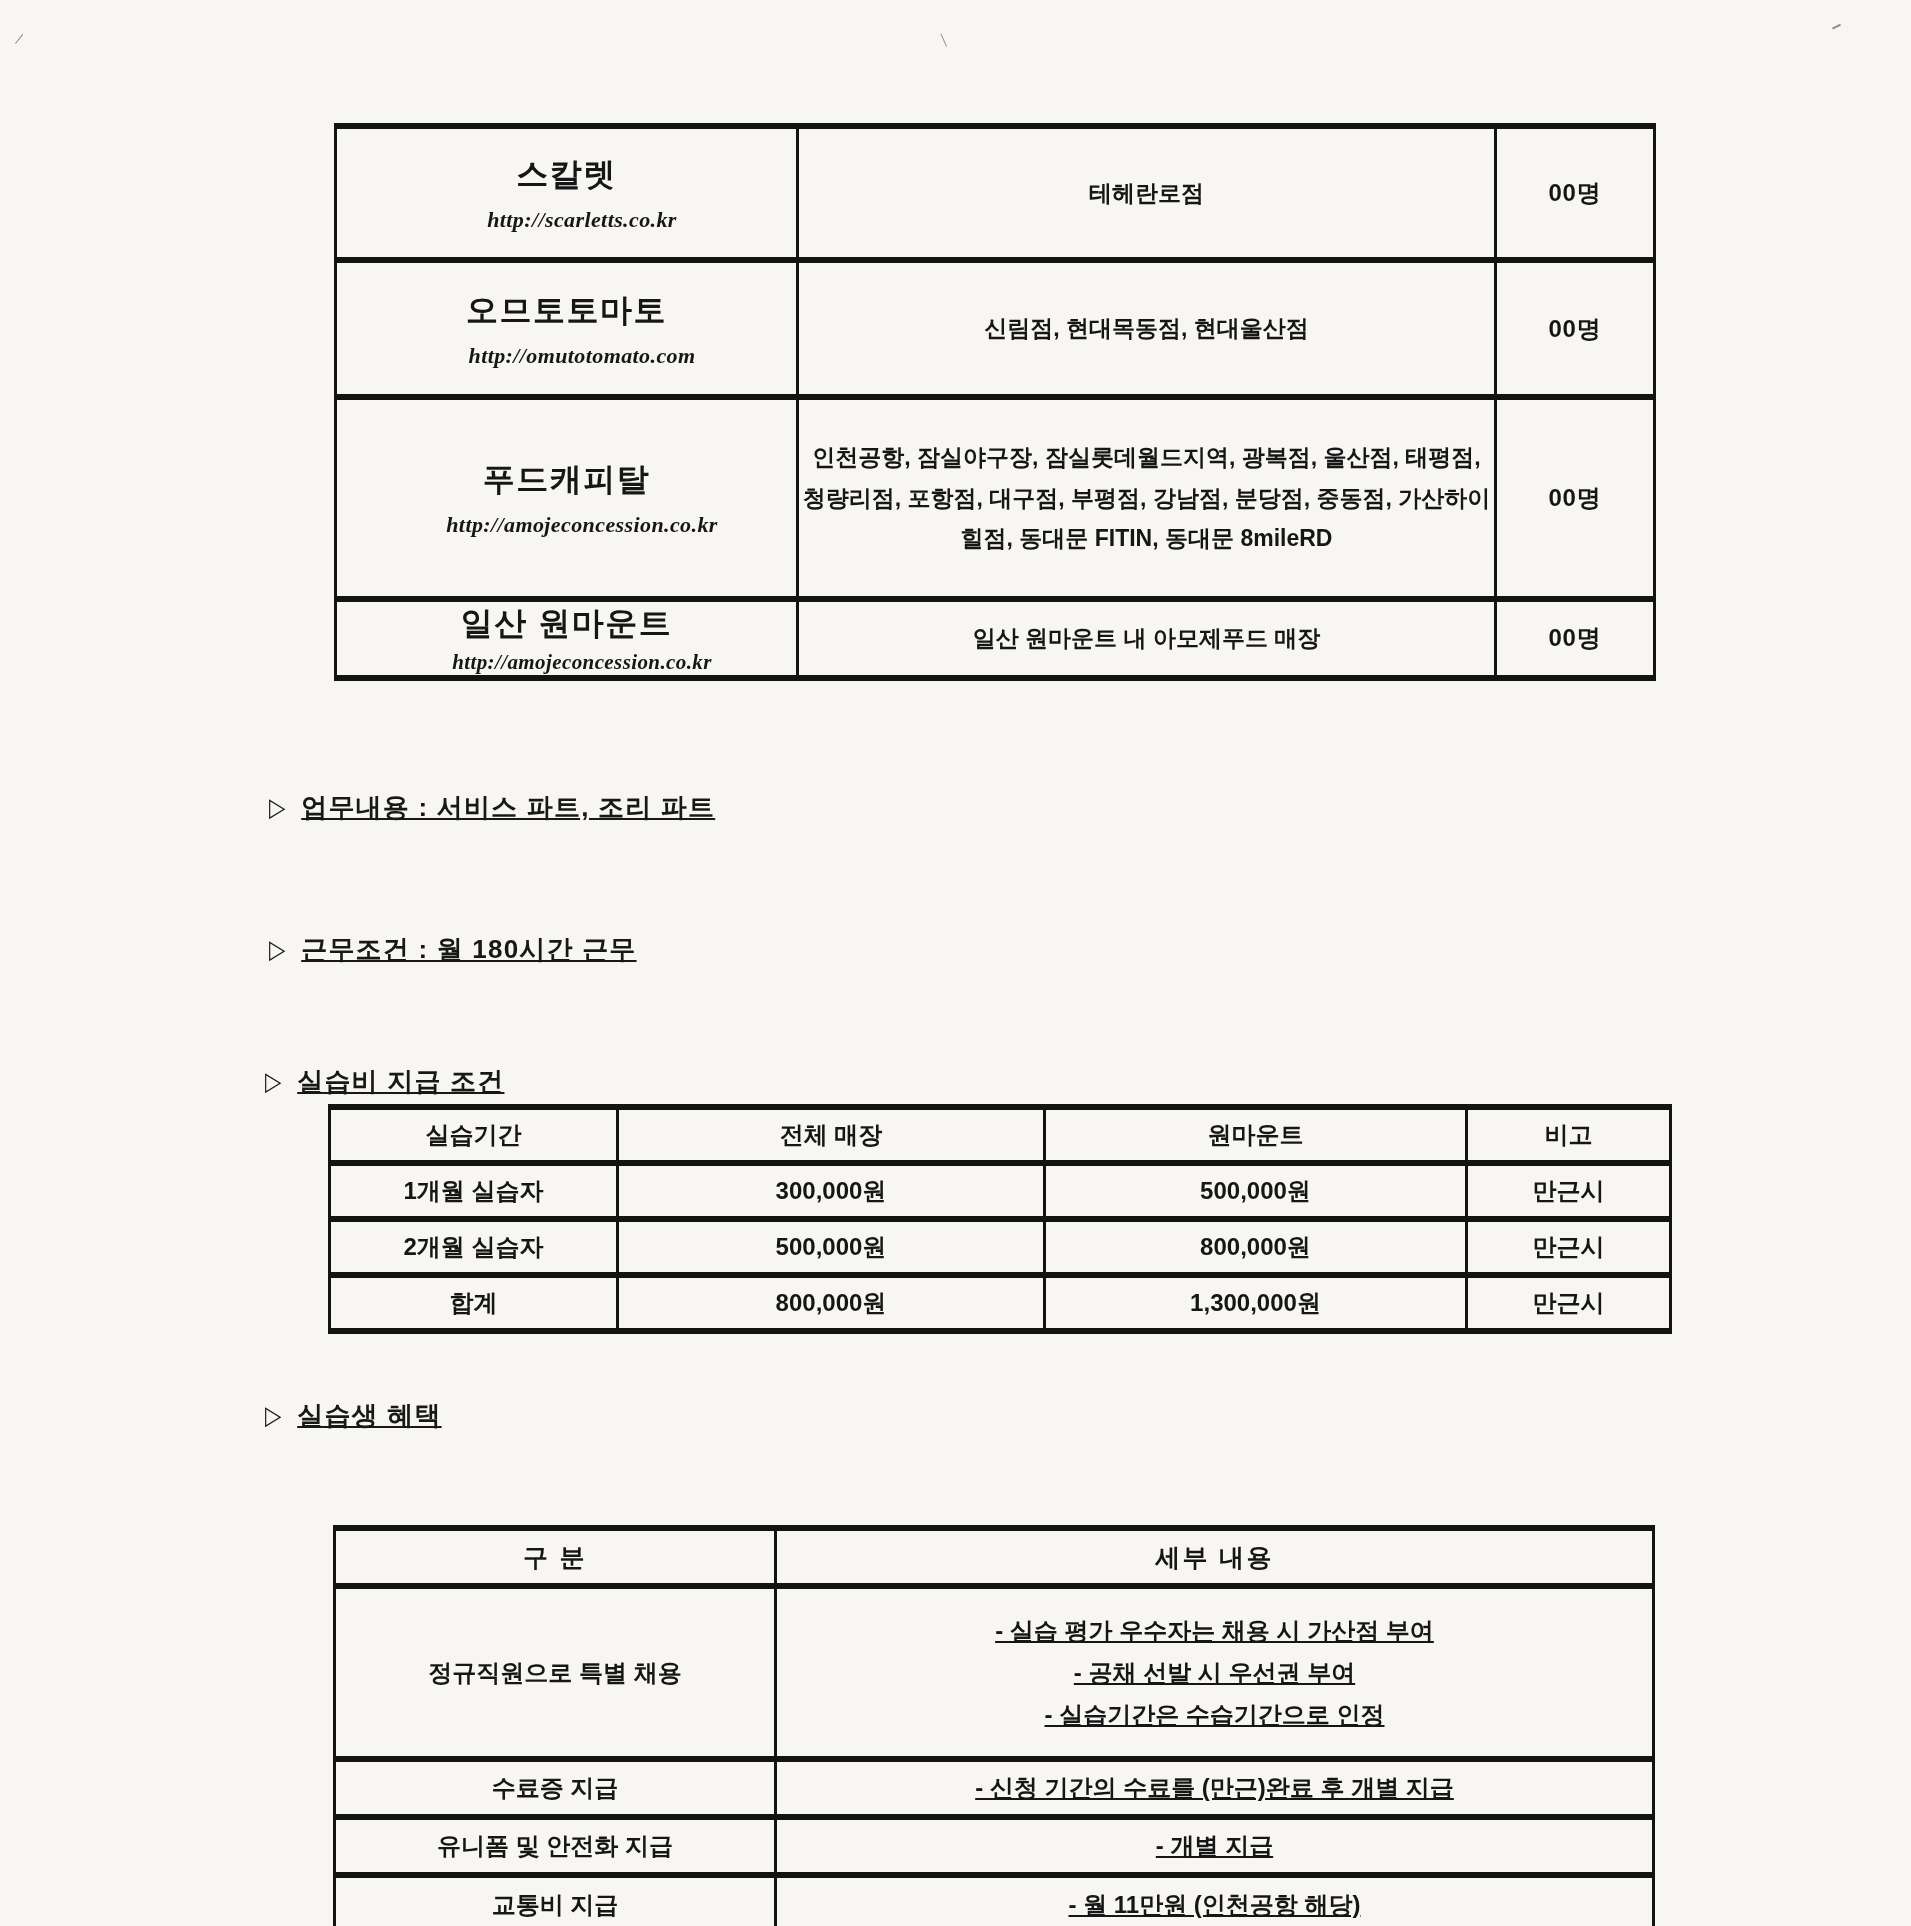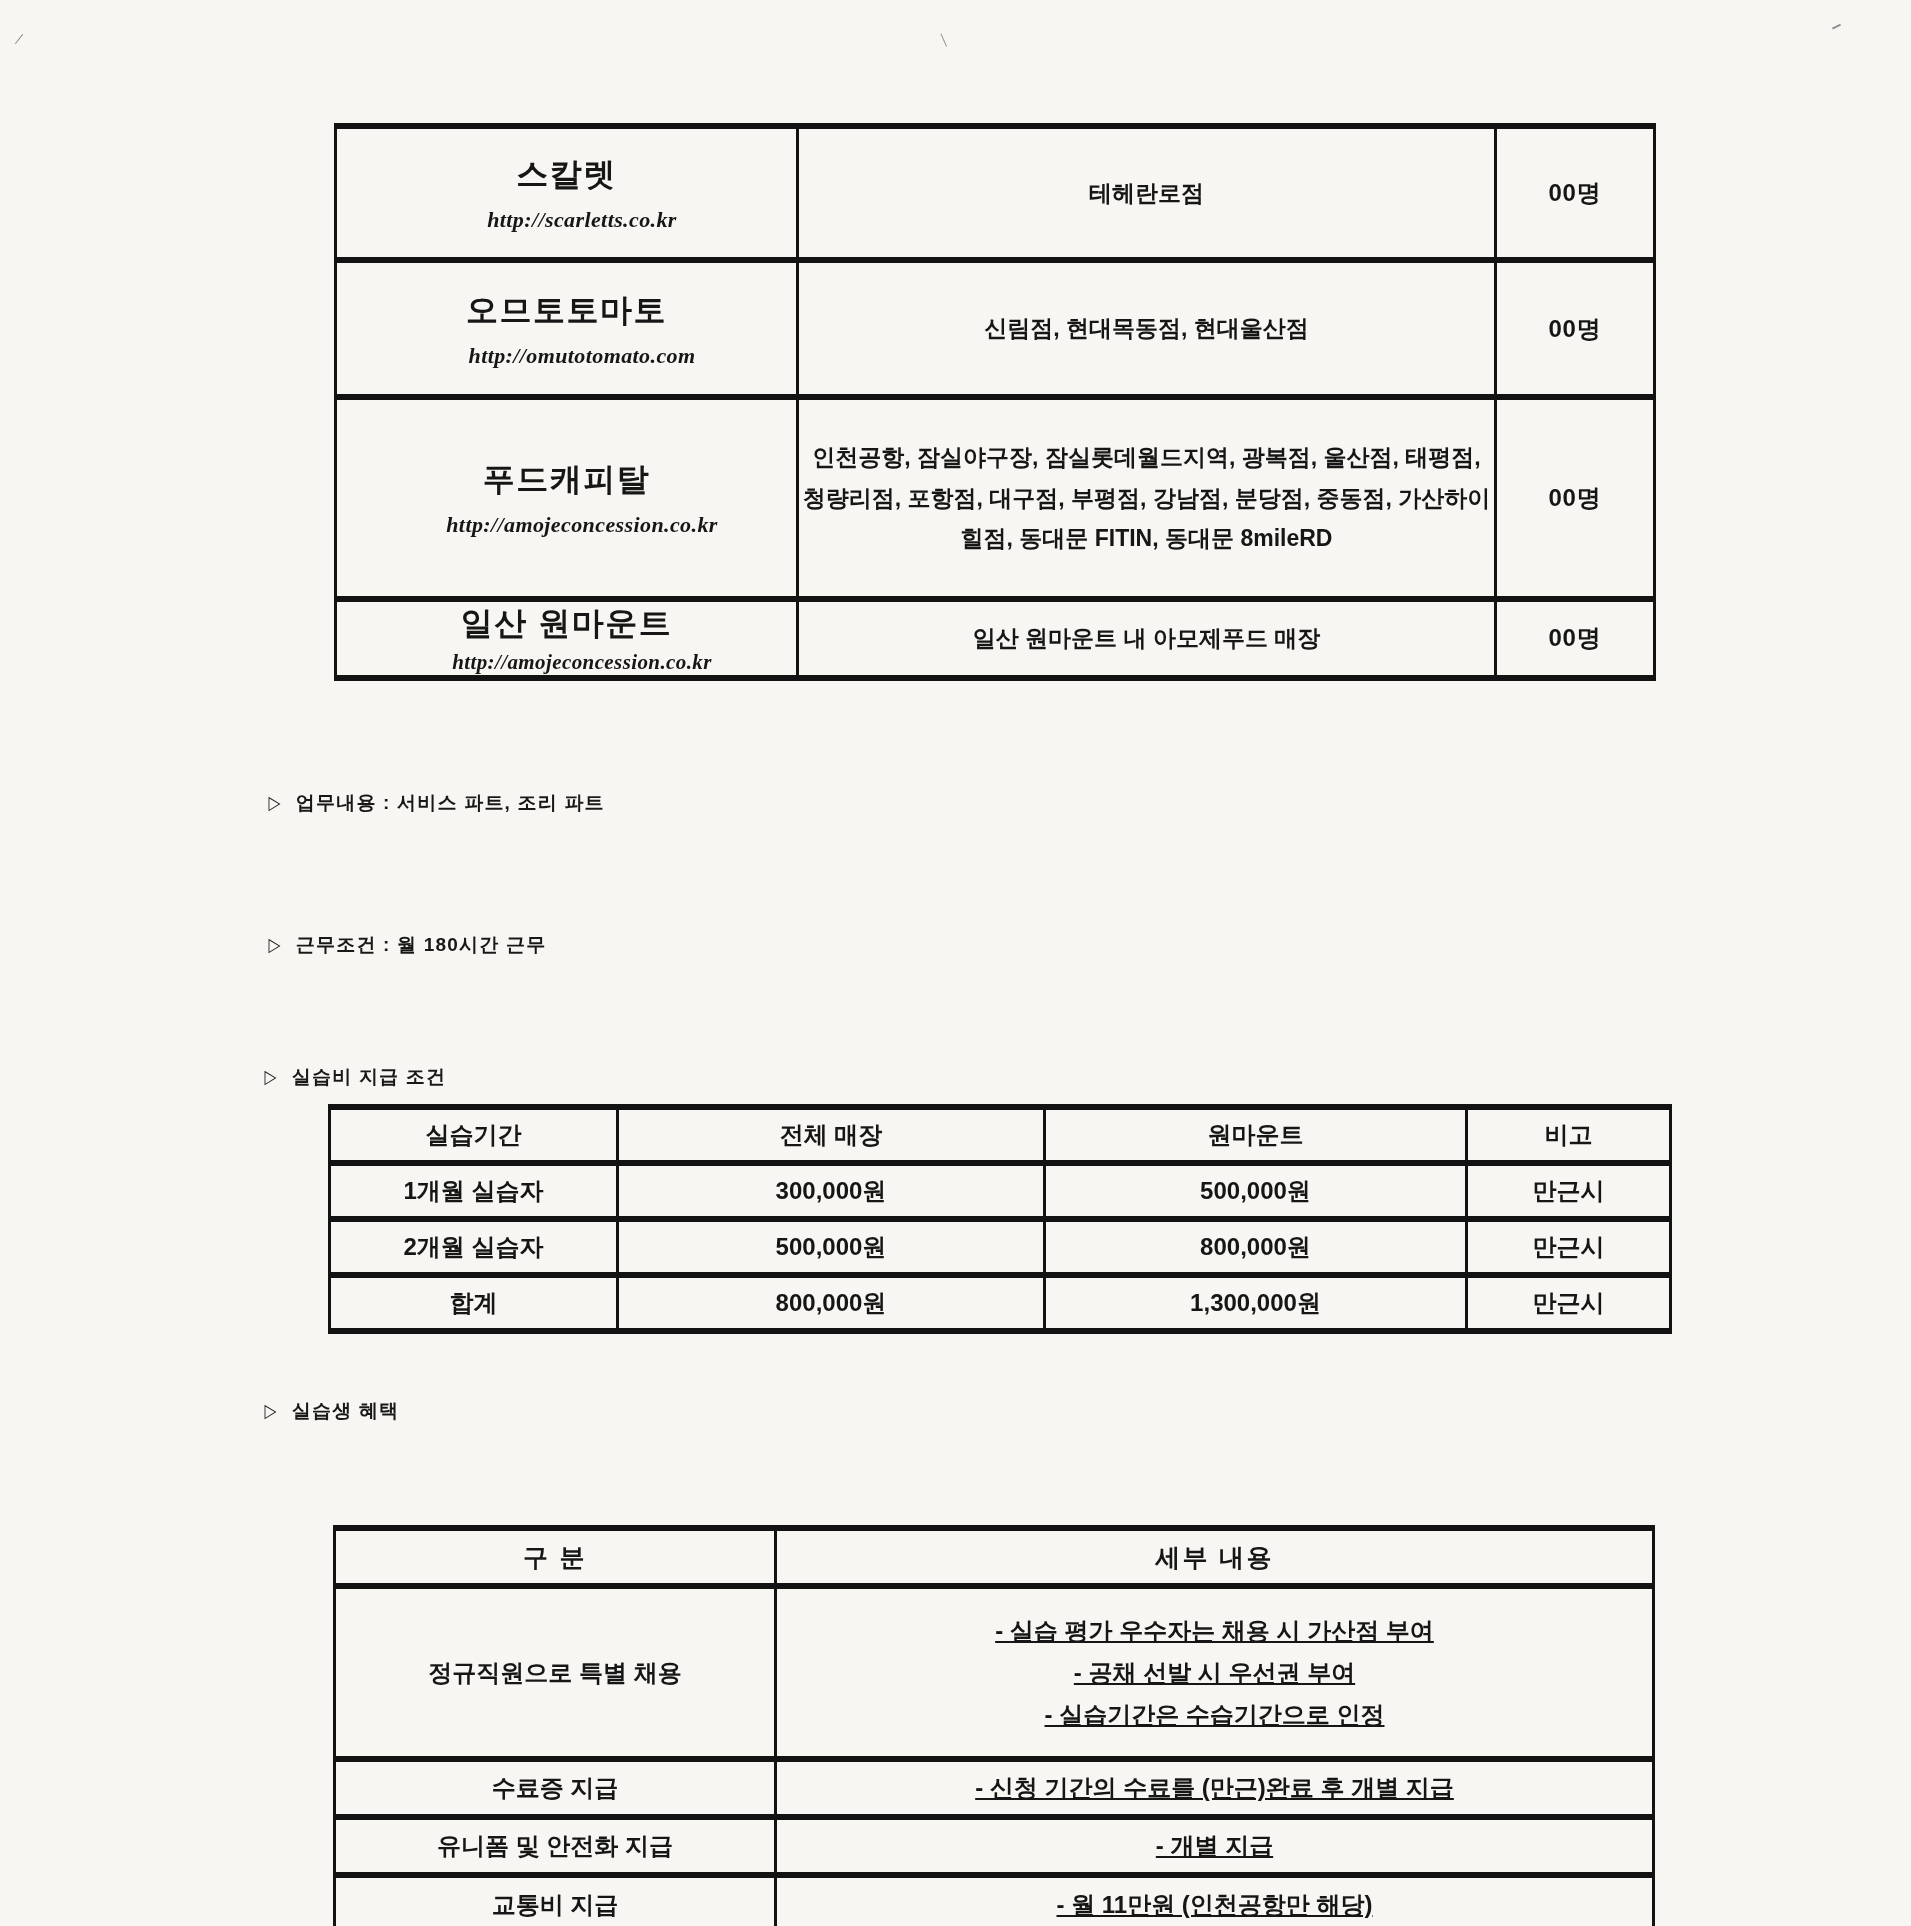--- a/index.html
+++ b/index.html
@@ -35,21 +35,21 @@
   #pay-table th,#pay-table td{font-size:24px;}
   
   #benefit-table{left:333px;top:1525px;width:1319px;padding-left:36px;}
   #benefit-table .b1{width:441px}#benefit-table .b2{width:878px}
   .br-h{height:58px}.br-1{height:173px}.br-2{height:51px}.br-3{height:56px}.br-4{height:59px}.br-5{height:55px}
   #benefit-table th{font-size:25px;letter-spacing:2.3px;}
   #benefit-table td{font-size:24px;}
   td.detail{text-align:left;padding:5.4px 7.7px 5.4px 19px;text-decoration:underline;}
   td.detail .line{margin:10px 0;}
   
-  .heading{position:absolute;font-size:19px;font-weight:700;letter-spacing:1.2px;white-space:nowrap;}
+  .heading{position:absolute;font-size:26px;font-weight:700;letter-spacing:1.2px;white-space:nowrap;text-decoration:underline;}
   .heading .bullet{display:inline-block;margin-right:13px;transform:scaleX(.82);font-weight:400;}
   #h-duties{left:267px;top:790px;}
   #h-work{left:267px;top:932px;}
   #h-pay{left:263px;top:1064px;}
   #h-benefits{left:263px;top:1398px;}
   .speck{position:absolute;border-left:1.9px solid #8d8d8d;width:6.2px;height:11.6px;}
   #speck-1{left:17.7px;top:35px;transform:rotate(38deg);}
   #speck-2{left:943px;top:32px;transform:rotate(-24deg);height:14px;}
   #speck-3{left:1834px;top:25.4px;transform:rotate(64deg);height:8.5px;border-left-width:2.7px;}
 </style>
@@ -179,21 +179,21 @@
       </tr>
       <tr class="br-3">
         <td>유니폼 및 안전화 지급</td>
         <td class="detail">
           <div class="line">- 개별 지급</div>
         </td>
       </tr>
       <tr class="br-4">
         <td>교통비 지급</td>
         <td class="detail">
-          <div class="line">- 월 11만원 (인천공항만 해당)</div>
+          <div class="line">- 월 11만원 (인천공항 해당)</div>
         </td>
       </tr>
       <tr class="br-5">
         <td>숙식 제공</td>
         <td class="detail">
           <div class="line">- 식사 제공</div>
         </td>
       </tr>
     </tbody>
   </table>

